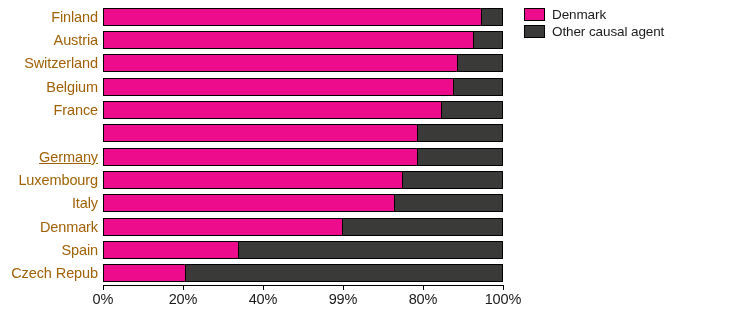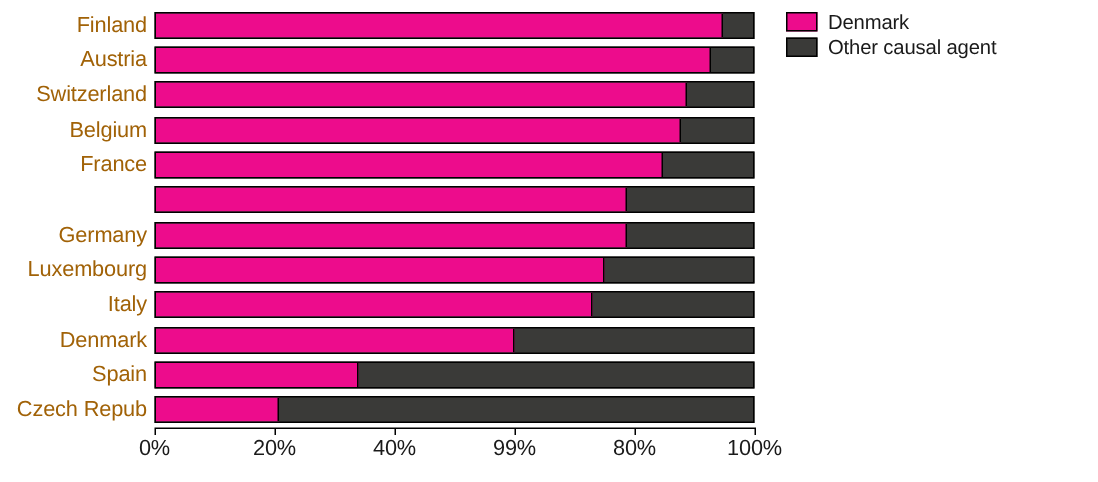--- a/index.html
+++ b/index.html
@@ -133,21 +133,21 @@
 <body>
 
 <div id="chart-root">
 
   <div class="cat-labels">
       <div class="cat-label" style="top: 4.66667px;">Finland</div>
       <div class="cat-label" style="top: 28px;">Austria</div>
       <div class="cat-label" style="top: 51.3333px;">Switzerland</div>
       <div class="cat-label" style="top: 74.6667px;">Belgium</div>
       <div class="cat-label" style="top: 98px; padding-left: 40px;">France</div>
-      <div class="cat-label" style="top: 144.667px;">Germany</div>
+      <div class="cat-label" style="top: 144.667px; text-decoration: underline;">Germany</div>
       <div class="cat-label" style="top: 168px;">Luxembourg</div>
       <div class="cat-label" style="top: 191.333px;">Italy</div>
       <div class="cat-label" style="top: 214.667px;">Denmark</div>
       <div class="cat-label" style="top: 238px;">Spain</div>
       <div class="cat-label" style="top: 261.333px;">Czech Repub</div>
     </div>
 
   <div class="plot">
       <div class="bar-row" title="Finland" style="top: 2.66667px; height: 18px; background: rgb(58, 58, 56);">
         <div class="bar-fill" style="width: 95%; background: rgb(237, 12, 140);"></div>

